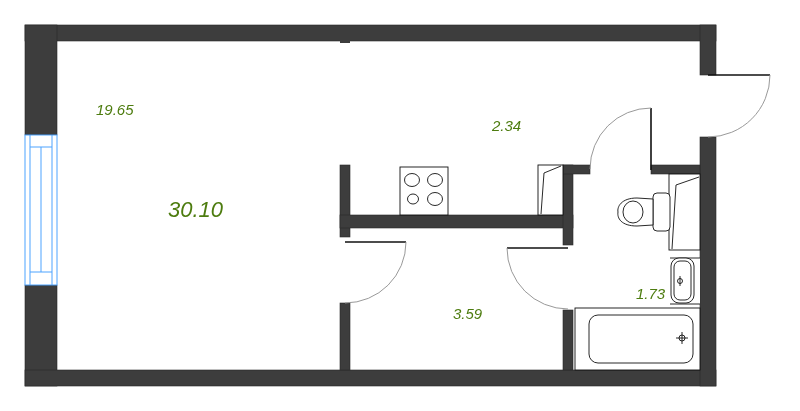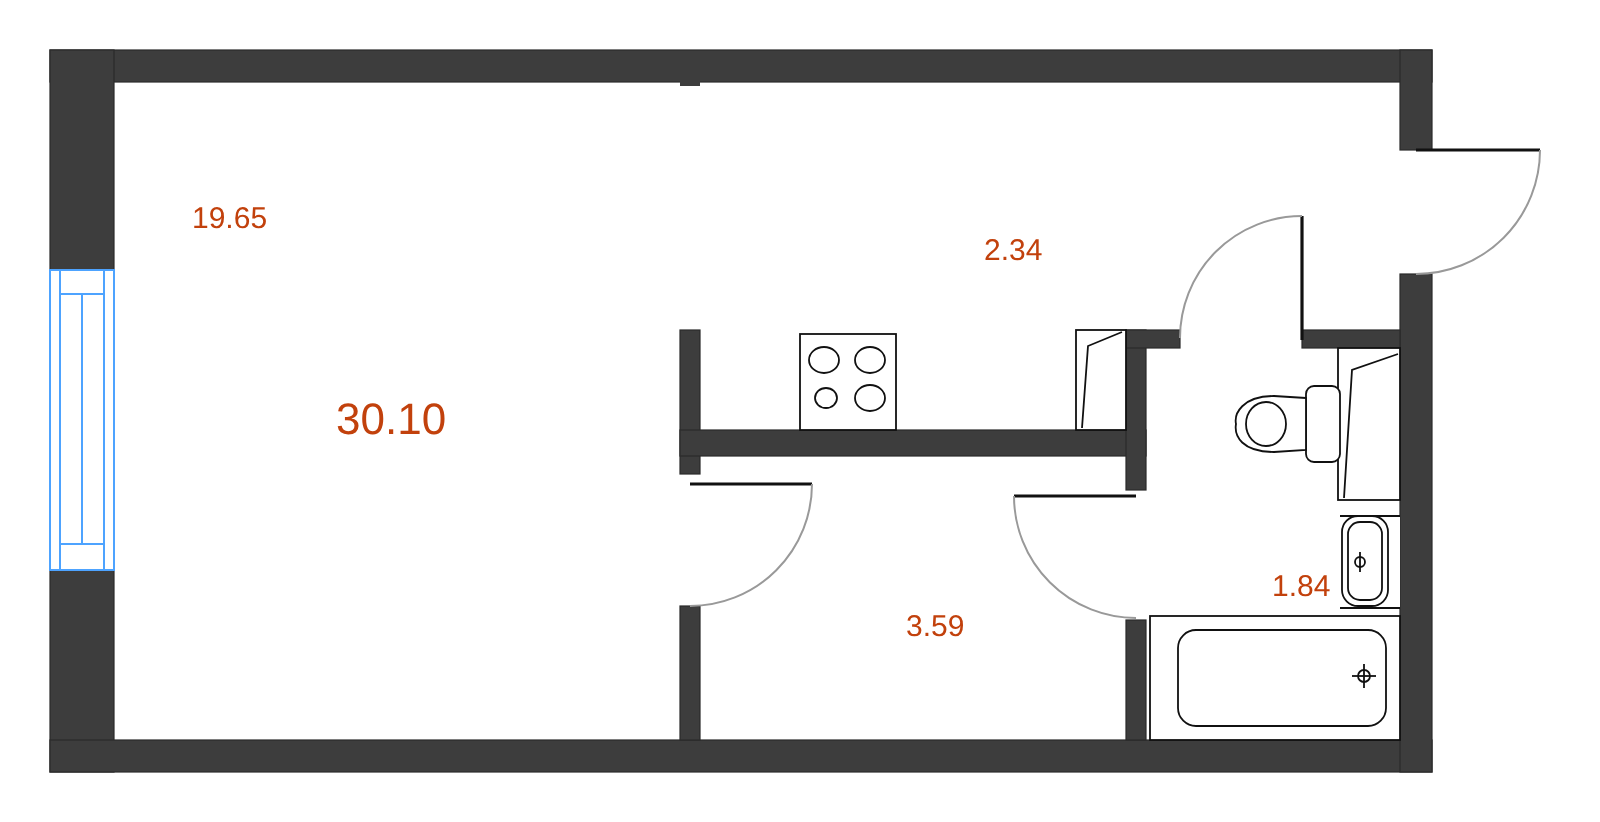--- a/index.html
+++ b/index.html
@@ -1,18 +1,18 @@
 <!DOCTYPE html>
 <html><head>
 <meta charset="utf-8">
 <style>
   html, body { margin: 0; padding: 0; background: #ffffff; }
   body { width: 800px; height: 411px; overflow: hidden; position: relative; font-family: "Liberation Sans", sans-serif; }
   #plan { position: absolute; left: 0; top: 0; width: 800px; height: 411px; }
-  .label { position: absolute; color: #c2410c; white-space: nowrap; line-height: 1; }
+  .label { position: absolute; font-style: italic; color: #4d7c0f; white-space: nowrap; line-height: 1; }
   .label.small { font-size: 15px; }
   .label.big { font-size: 22px; }
 </style>
 </head>
 <body>
 
 <svg id="plan" viewBox="0 0 800 411" xmlns="http://www.w3.org/2000/svg">
 
   <g fill="#3d3d3d" stroke="#2a2a2a" stroke-width="0.6">
 
@@ -116,13 +116,13 @@
     <circle cx="682" cy="338" r="3"></circle>
     <line x1="682" y1="332" x2="682" y2="344"></line>
     <line x1="676" y1="338" x2="688" y2="338"></line>
   </g>
 </svg>
 
 <div class="label small" style="left:96px; top:102px;">19.65</div>
 <div class="label big" style="left:168px; top:199px;">30.10</div>
 <div class="label small" style="left:492px; top:118px;">2.34</div>
 <div class="label small" style="left:453px; top:306px;">3.59</div>
-<div class="label small" style="left:636px; top:286px;">1.84</div>
+<div class="label small" style="left:636px; top:286px;">1.73</div>
 
 </body></html>

